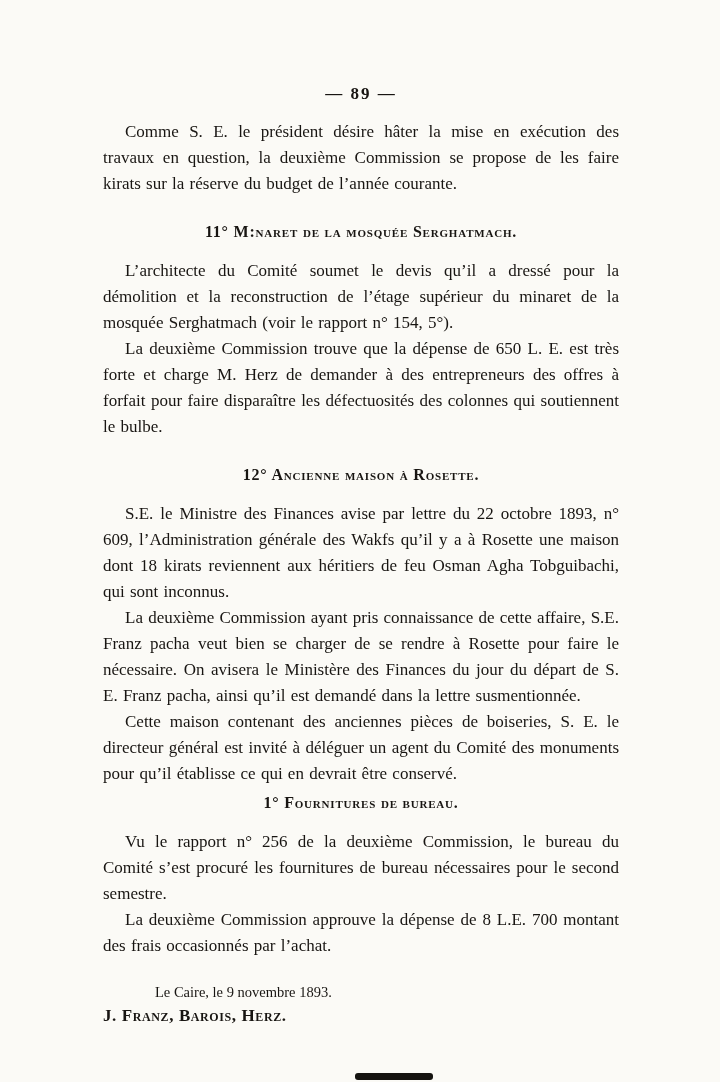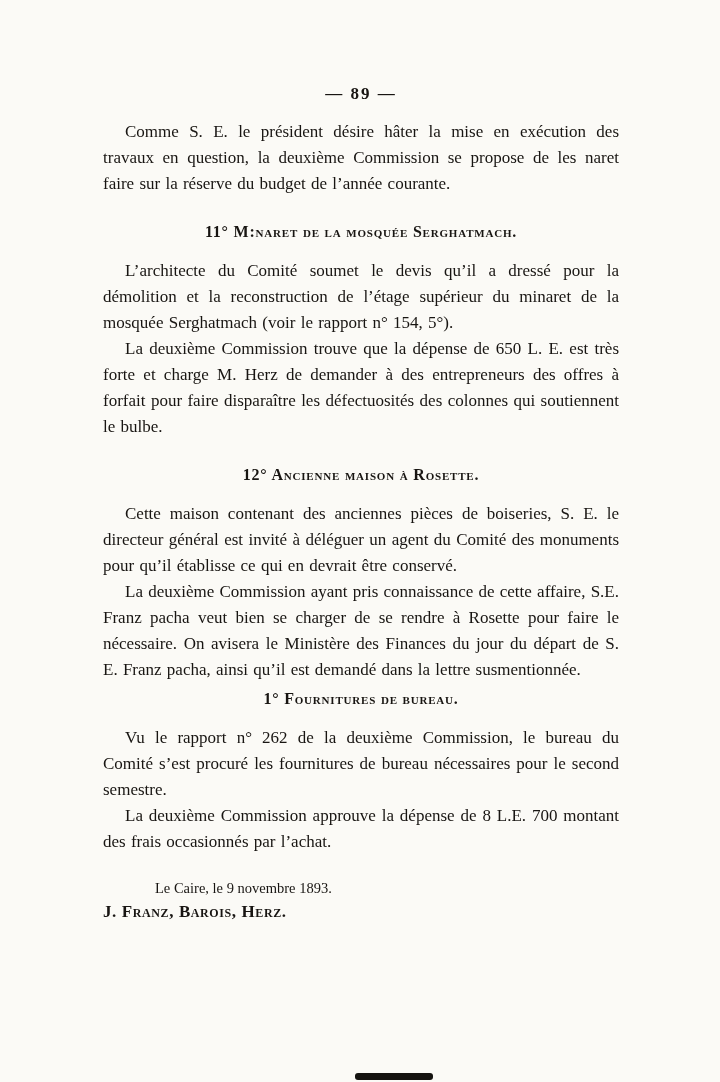--- a/index.html
+++ b/index.html
@@ -81,38 +81,39 @@
     filter: blur(0.6px);
   }
 </style>
 </head>
 <body>
 
 <main class="page">
 
   <div class="page-number">— 89 —</div>
 
-  <p class="body-para">Comme S. E. le président désire hâter la mise en exécution des travaux en question, la deuxième Commission se propose de les naret faire sur la réserve du budget de l’année courante.</p>
+  <p class="body-para">Comme S. E. le président désire hâter la mise en exécution des travaux en question, la deuxième Commission se propose de les faire kirats sur la réserve du budget de l’année courante.</p>
 
   <h2 class="section-heading">11° M:naret de la mosquée Serghatmach.</h2>
 
   <p class="body-para">L’architecte du Comité soumet le devis qu’il a dressé pour la démolition et la reconstruction de l’étage supérieur du minaret de la mosquée Serghatmach (voir le rapport n° 154, 5°).</p>
 
   <p class="body-para">La deuxième Commission trouve que la dépense de 650 L. E. est très forte et charge M. Herz de demander à des entrepreneurs des offres à forfait pour faire disparaître les défectuosités des colonnes qui soutiennent le bulbe.</p>
 
   <h2 class="section-heading">12° Ancienne maison à Rosette.</h2>
 
+  <p class="body-para">S.E. le Ministre des Finances avise par lettre du 22 octobre 1893, n° 609, l’Administration générale des Wakfs qu’il y a à Rosette une maison dont 18 kirats reviennent aux héritiers de feu Osman Agha Tobguibachi, qui sont inconnus.</p>
+
+  <p class="body-para">La deuxième Commission ayant pris connaissance de cette affaire, S.E. Franz pacha veut bien se charger de se rendre à Rosette pour faire le nécessaire. On avisera le Ministère des Finances du jour du départ de S. E. Franz pacha, ainsi qu’il est demandé dans la lettre susmentionnée.</p>
 
   <p class="body-para">Cette maison contenant des anciennes pièces de boiseries, S. E. le directeur général est invité à déléguer un agent du Comité des monuments pour qu’il établisse ce qui en devrait être conservé.</p>
 
-  <p class="body-para">La deuxième Commission ayant pris connaissance de cette affaire, S.E. Franz pacha veut bien se charger de se rendre à Rosette pour faire le nécessaire. On avisera le Ministère des Finances du jour du départ de S. E. Franz pacha, ainsi qu’il est demandé dans la lettre susmentionnée.</p>
-
   <h2 class="section-heading heading-tight">1° Fournitures de bureau.</h2>
 
-  <p class="body-para">Vu le rapport n° 262 de la deuxième Commission, le bureau du Comité s’est procuré les fournitures de bureau nécessaires pour le second semestre.</p>
+  <p class="body-para">Vu le rapport n° 256 de la deuxième Commission, le bureau du Comité s’est procuré les fournitures de bureau nécessaires pour le second semestre.</p>
 
   <p class="body-para">La deuxième Commission approuve la dépense de 8 L.E. 700 montant des frais occasionnés par l’achat.</p>
 
   <div class="dateline">Le Caire, le 9 novembre 1893.</div>
 
   <div class="signature">J. Franz, Barois, Herz.</div>
 
   <div class="scan-artifact"></div>
 
 </main>

